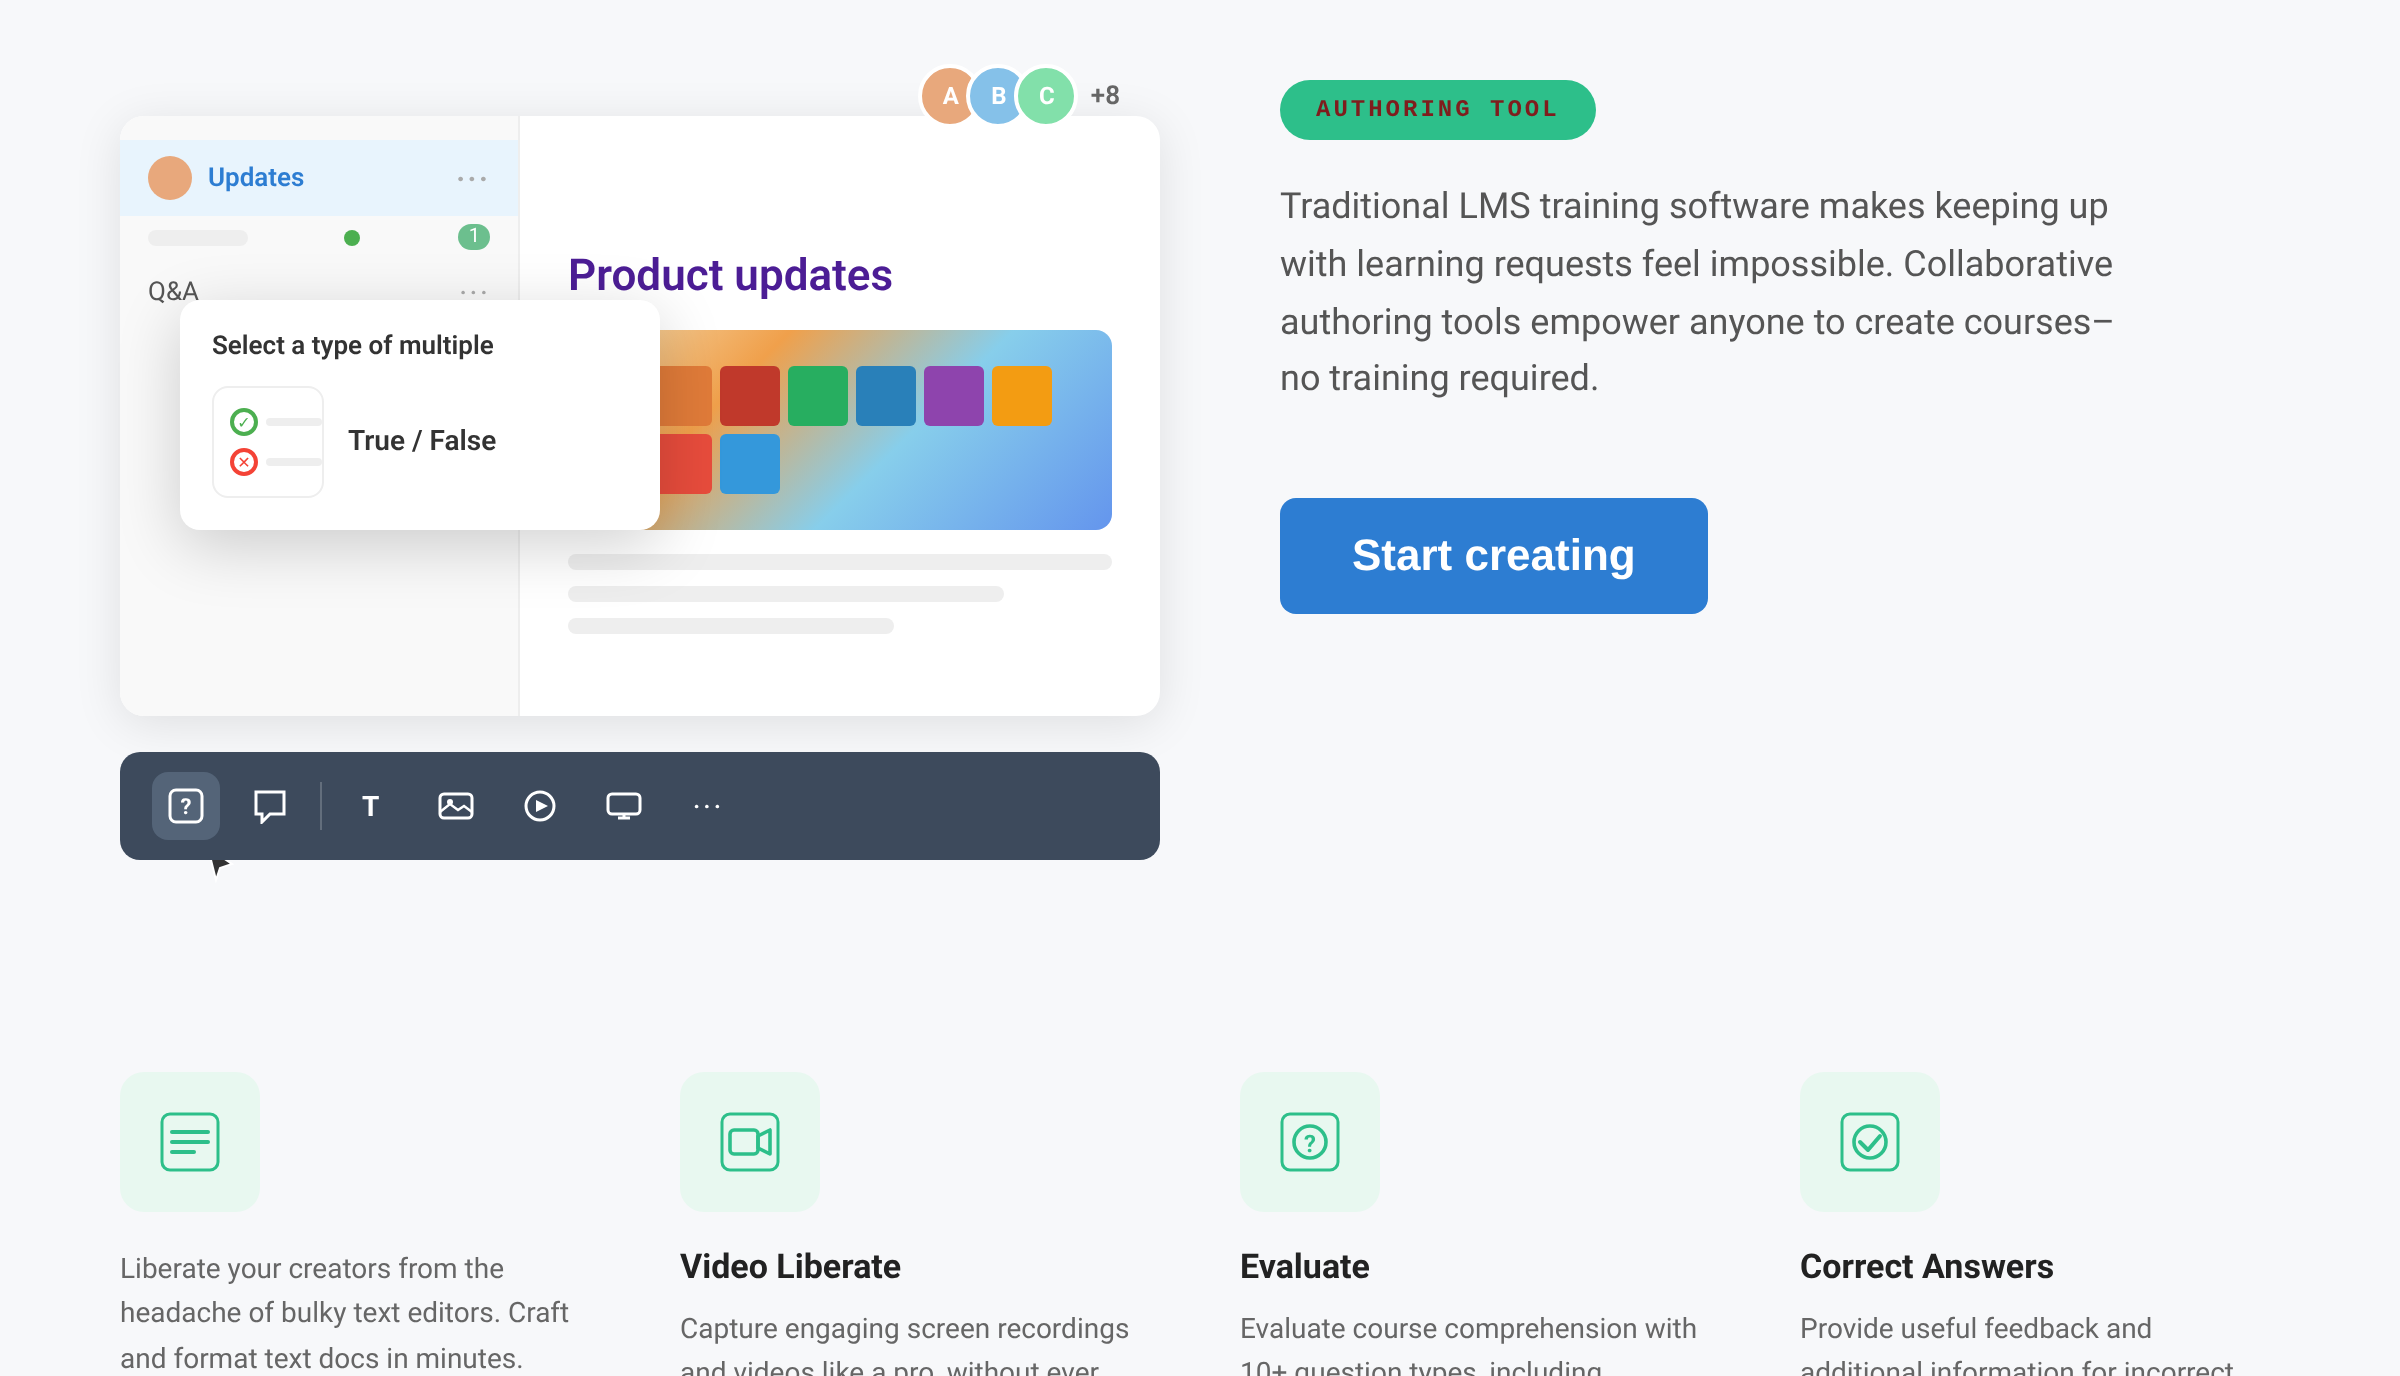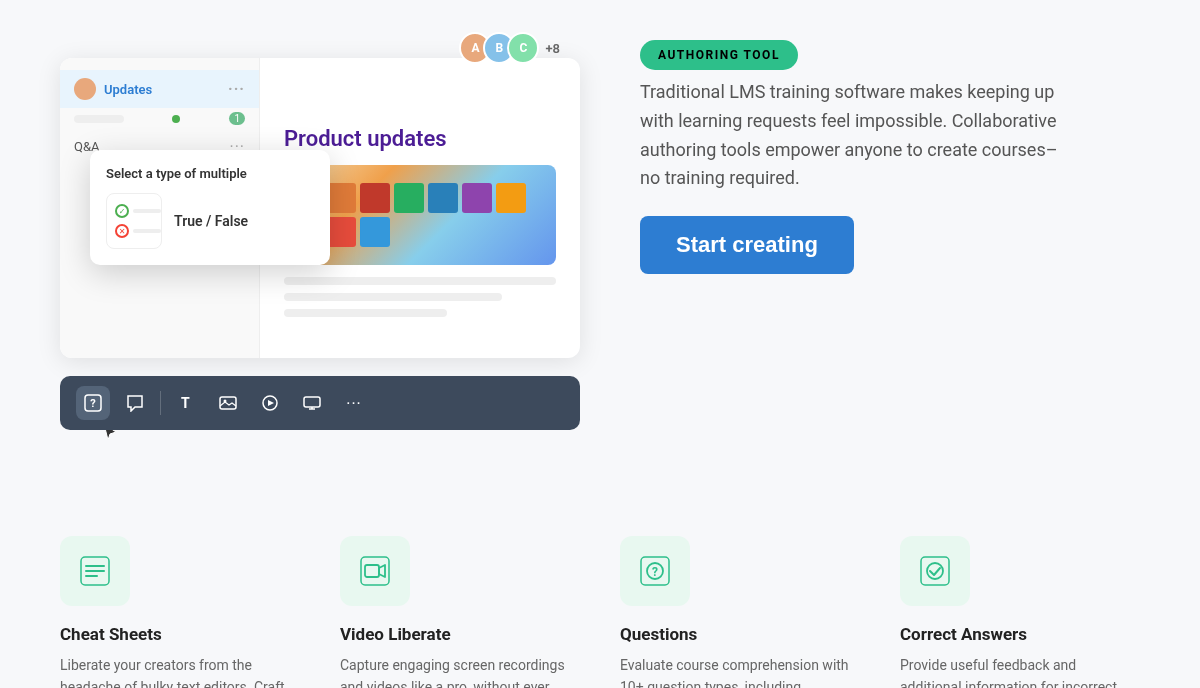--- a/index.html
+++ b/index.html
@@ -263,35 +263,36 @@
 
     
     .right-panel {
       flex: 1;
       padding-top: 20px;
     }
 
     .authoring-badge {
       display: inline-block;
       background: #2dbf8a;
-      color: #000000;
+      color: #7f1d1d;
       font-size: 12px;
       font-weight: 700;
       letter-spacing: 1.5px;
       text-transform: uppercase;
       padding: 8px 18px;
       border-radius: 20px;
-      margin-bottom: 8px;
+      margin-bottom: 20px;
+      font-family: Liberation Mono, monospace;
     }
 
     .right-description {
       font-size: 18px;
       line-height: 1.6;
       color: #555;
-      margin-bottom: 23px;
+      margin-bottom: 44px;
       max-width: 420px;
     }
 
     .start-creating-btn {
       background: #2d7dd2;
       color: white;
       border: none;
       border-radius: 8px;
       padding: 16px 36px;
       font-size: 22px;
@@ -482,21 +483,20 @@
   <div class="feature-item">
     <div class="feature-icon-box green">
       <svg class="feature-icon-svg" viewBox="0 0 36 36" fill="none">
         <rect x="4" y="4" width="28" height="28" rx="4" fill="#e8f8f0"></rect>
         <line x1="9" y1="13" x2="27" y2="13" stroke="#2dbf8a" stroke-width="2" stroke-linecap="round"></line>
         <line x1="9" y1="18" x2="27" y2="18" stroke="#2dbf8a" stroke-width="2" stroke-linecap="round"></line>
         <line x1="9" y1="23" x2="20" y2="23" stroke="#2dbf8a" stroke-width="2" stroke-linecap="round"></line>
         <rect x="4" y="4" width="28" height="28" rx="4" stroke="#2dbf8a" stroke-width="1.5" fill="none"></rect>
       </svg>
     </div>
-    <div class="feature-title">Cheat Sheets</div>
     <div class="feature-desc">Liberate your creators from the headache of bulky text editors. Craft and format text docs in minutes.</div>
   </div>
 
   <div class="feature-item">
     <div class="feature-icon-box green">
       <svg class="feature-icon-svg" viewBox="0 0 36 36" fill="none">
         <rect x="4" y="4" width="28" height="28" rx="4" fill="#e8f8f0"></rect>
         <rect x="4" y="4" width="28" height="28" rx="4" stroke="#2dbf8a" stroke-width="1.5" fill="none"></rect>
         <rect x="8" y="12" width="14" height="12" rx="2" stroke="#2dbf8a" stroke-width="1.8" fill="none"></rect>
         <path d="M22 15l6-3v12l-6-3V15z" stroke="#2dbf8a" stroke-width="1.8" stroke-linejoin="round" fill="none"></path>
@@ -508,21 +508,21 @@
 
   <div class="feature-item">
     <div class="feature-icon-box green">
       <svg class="feature-icon-svg" viewBox="0 0 36 36" fill="none">
         <rect x="4" y="4" width="28" height="28" rx="4" fill="#e8f8f0"></rect>
         <rect x="4" y="4" width="28" height="28" rx="4" stroke="#2dbf8a" stroke-width="1.5" fill="none"></rect>
         <circle cx="18" cy="18" r="8" stroke="#2dbf8a" stroke-width="1.8" fill="none"></circle>
         <text x="18" y="23" text-anchor="middle" fill="#2dbf8a" font-size="12" font-weight="bold">?</text>
       </svg>
     </div>
-    <div class="feature-title">Questions</div>
+    <div class="feature-title">Evaluate</div>
     <div class="feature-desc">Evaluate course comprehension with 10+ question types, including true/false, multiple choice, rank</div>
   </div>
 
   <div class="feature-item">
     <div class="feature-icon-box green">
       <svg class="feature-icon-svg" viewBox="0 0 36 36" fill="none">
         <rect x="4" y="4" width="28" height="28" rx="4" fill="#e8f8f0"></rect>
         <rect x="4" y="4" width="28" height="28" rx="4" stroke="#2dbf8a" stroke-width="1.5" fill="none"></rect>
         <circle cx="18" cy="18" r="8" stroke="#2dbf8a" stroke-width="1.8" fill="none"></circle>
         <path d="M13 18l4 4 6-7" stroke="#2dbf8a" stroke-width="2" stroke-linecap="round" stroke-linejoin="round"></path>

